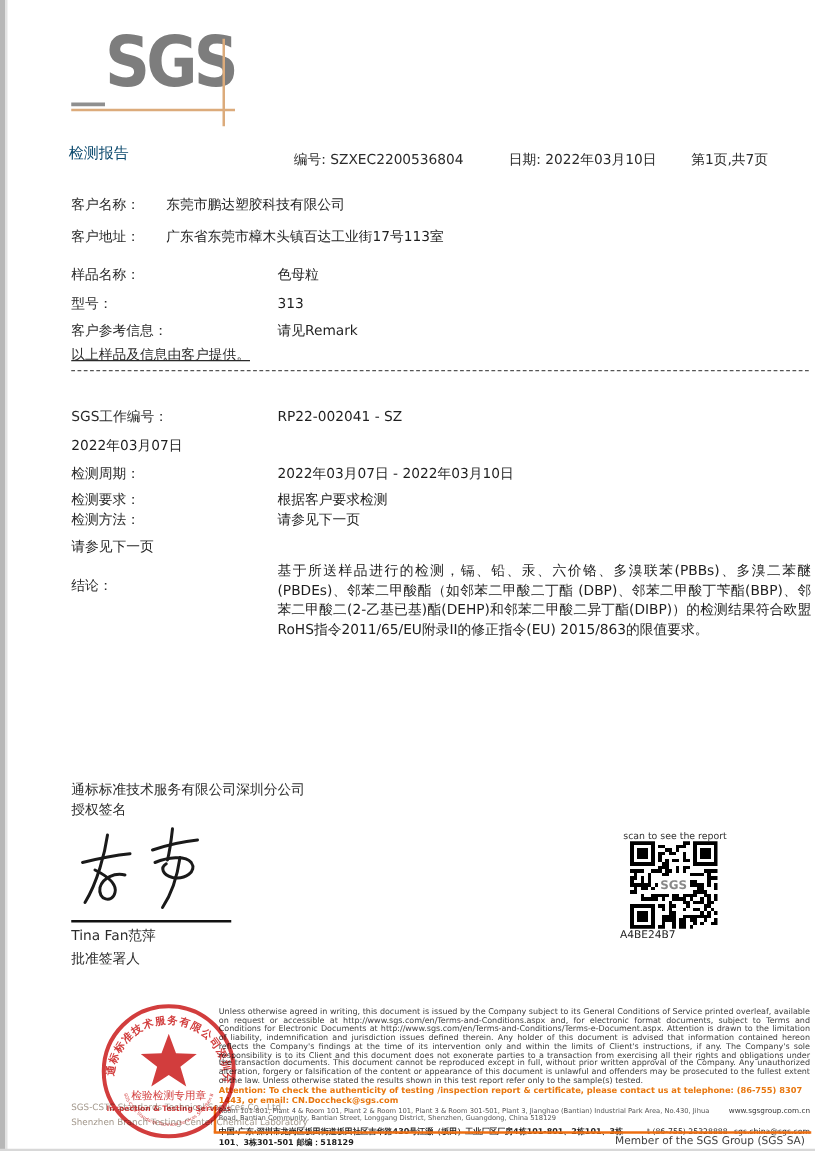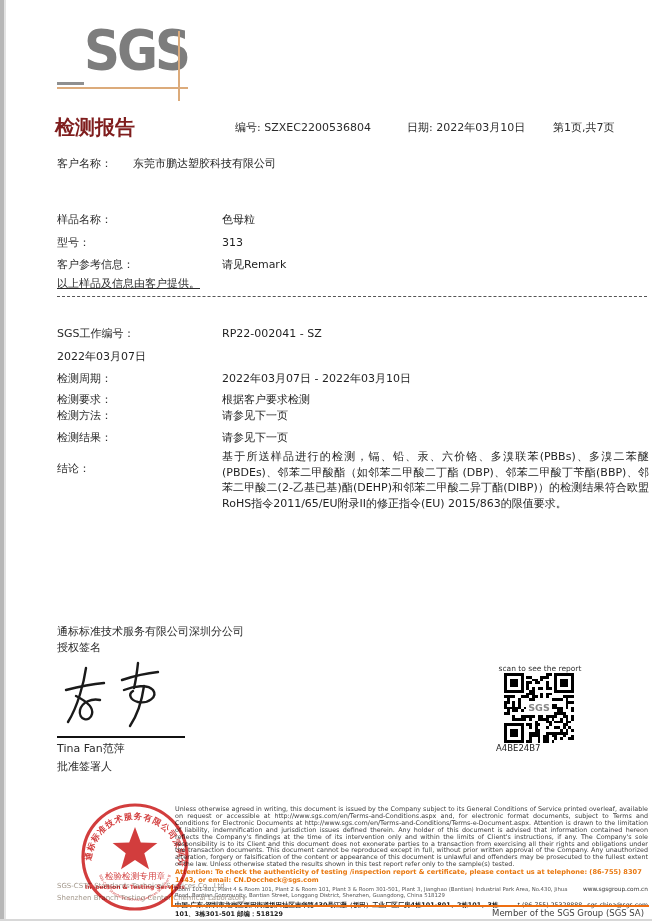--- a/index.html
+++ b/index.html
@@ -16,21 +16,21 @@
   .bottom-edge{left:0;top:919px;width:652px;height:2px;background:#d8d8d8;}
 
   
   .logo-text{left:84px;top:22px;font-size:50px;font-weight:800;color:#7d7d7d;
     letter-spacing:-3px;transform:scaleY(1.12);transform-origin:top left;line-height:1;}
   .logo-tick{left:57px;top:82px;width:27px;height:3px;background:#8f8f8f;}
   .tan-h{left:57px;top:87px;width:131px;height:2px;background:#dcab7b;}
   .tan-v{left:178px;top:31px;width:2px;height:70px;background:#dcab7b;}
 
   
-  .title{left:55px;top:114px;font-size:20px;font-weight:bold;color:#7f1d1d;}
+  .title{left:55px;top:114px;font-size:12px;font-weight:normal;color:#0c4a6e;}
   .h-no{left:235px;top:120px;font-size:11px;}
   .h-date{left:407px;top:120px;font-size:11px;}
   .h-pages{left:553px;top:120px;font-size:11px;}
 
   .row{position:absolute;left:57px;width:592px;display:flex;align-items:baseline;font-size:11px;}
   .row .lbl{flex:0 0 auto;color:#2b2b2b;}
   .row.client .lbl{width:76px;}
   .row.wide .lbl{width:165px;}
   .row .val{color:#1f1f1f;}
   .note{left:57px;font-size:11px;text-decoration:underline;}
@@ -86,20 +86,24 @@
 
   <div class="abs title">检测报告</div>
   <div class="abs h-no"><span>编号:</span> <span>SZXEC2200536804</span></div>
   <div class="abs h-date"><span>日期:</span> <span>2022年03月10日</span></div>
   <div class="abs h-pages">第1页,共7页</div>
 
   <div class="row client" style="top:156px">
     <span class="lbl">客户名称：</span>
     <span class="val">东莞市鹏达塑胶科技有限公司</span>
   </div>
+  <div class="row client" style="top:182px">
+    <span class="lbl">客户地址：</span>
+    <span class="val">广东省东莞市樟木头镇百达工业街17号113室</span>
+  </div>
 
   <div class="row wide" style="top:212px">
     <span class="lbl">样品名称：</span>
     <span class="val">色母粒</span>
   </div>
   <div class="row wide" style="top:235px">
     <span class="lbl">型号：</span>
     <span class="val">313</span>
   </div>
   <div class="row wide" style="top:257px">
@@ -123,21 +127,20 @@
   </div>
   <div class="row wide" style="top:392px">
     <span class="lbl">检测要求：</span>
     <span class="val">根据客户要求检测</span>
   </div>
   <div class="row wide" style="top:408px">
     <span class="lbl">检测方法：</span>
     <span class="val">请参见下一页</span>
   </div>
   <div class="row wide" style="top:430px">
-    <span class="lbl">检测结果：</span>
     <span class="val">请参见下一页</span>
   </div>
 
   <div class="abs conc-lbl">结论：</div>
   <div class="abs conc-val">基于所送样品进行的检测，镉、铅、汞、六价铬、多溴联苯(PBBs)、多溴二苯醚(PBDEs)、邻苯二甲酸酯（如邻苯二甲酸二丁酯 (DBP)、邻苯二甲酸丁苄酯(BBP)、邻苯二甲酸二(2-乙基已基)酯(DEHP)和邻苯二甲酸二异丁酯(DIBP)）的检测结果符合欧盟RoHS指令2011/65/EU附录II的修正指令(EU) 2015/863的限值要求。</div>
 
   <div class="abs sig-company">通标标准技术服务有限公司深圳分公司</div>
   <div class="abs sig-auth">授权签名</div>
   <svg class="abs sig-svg" width="130" height="78" viewBox="0 0 130 78">
     <g fill="none" stroke="#1a1a1a" stroke-width="2.4" stroke-linecap="round" stroke-linejoin="round">

